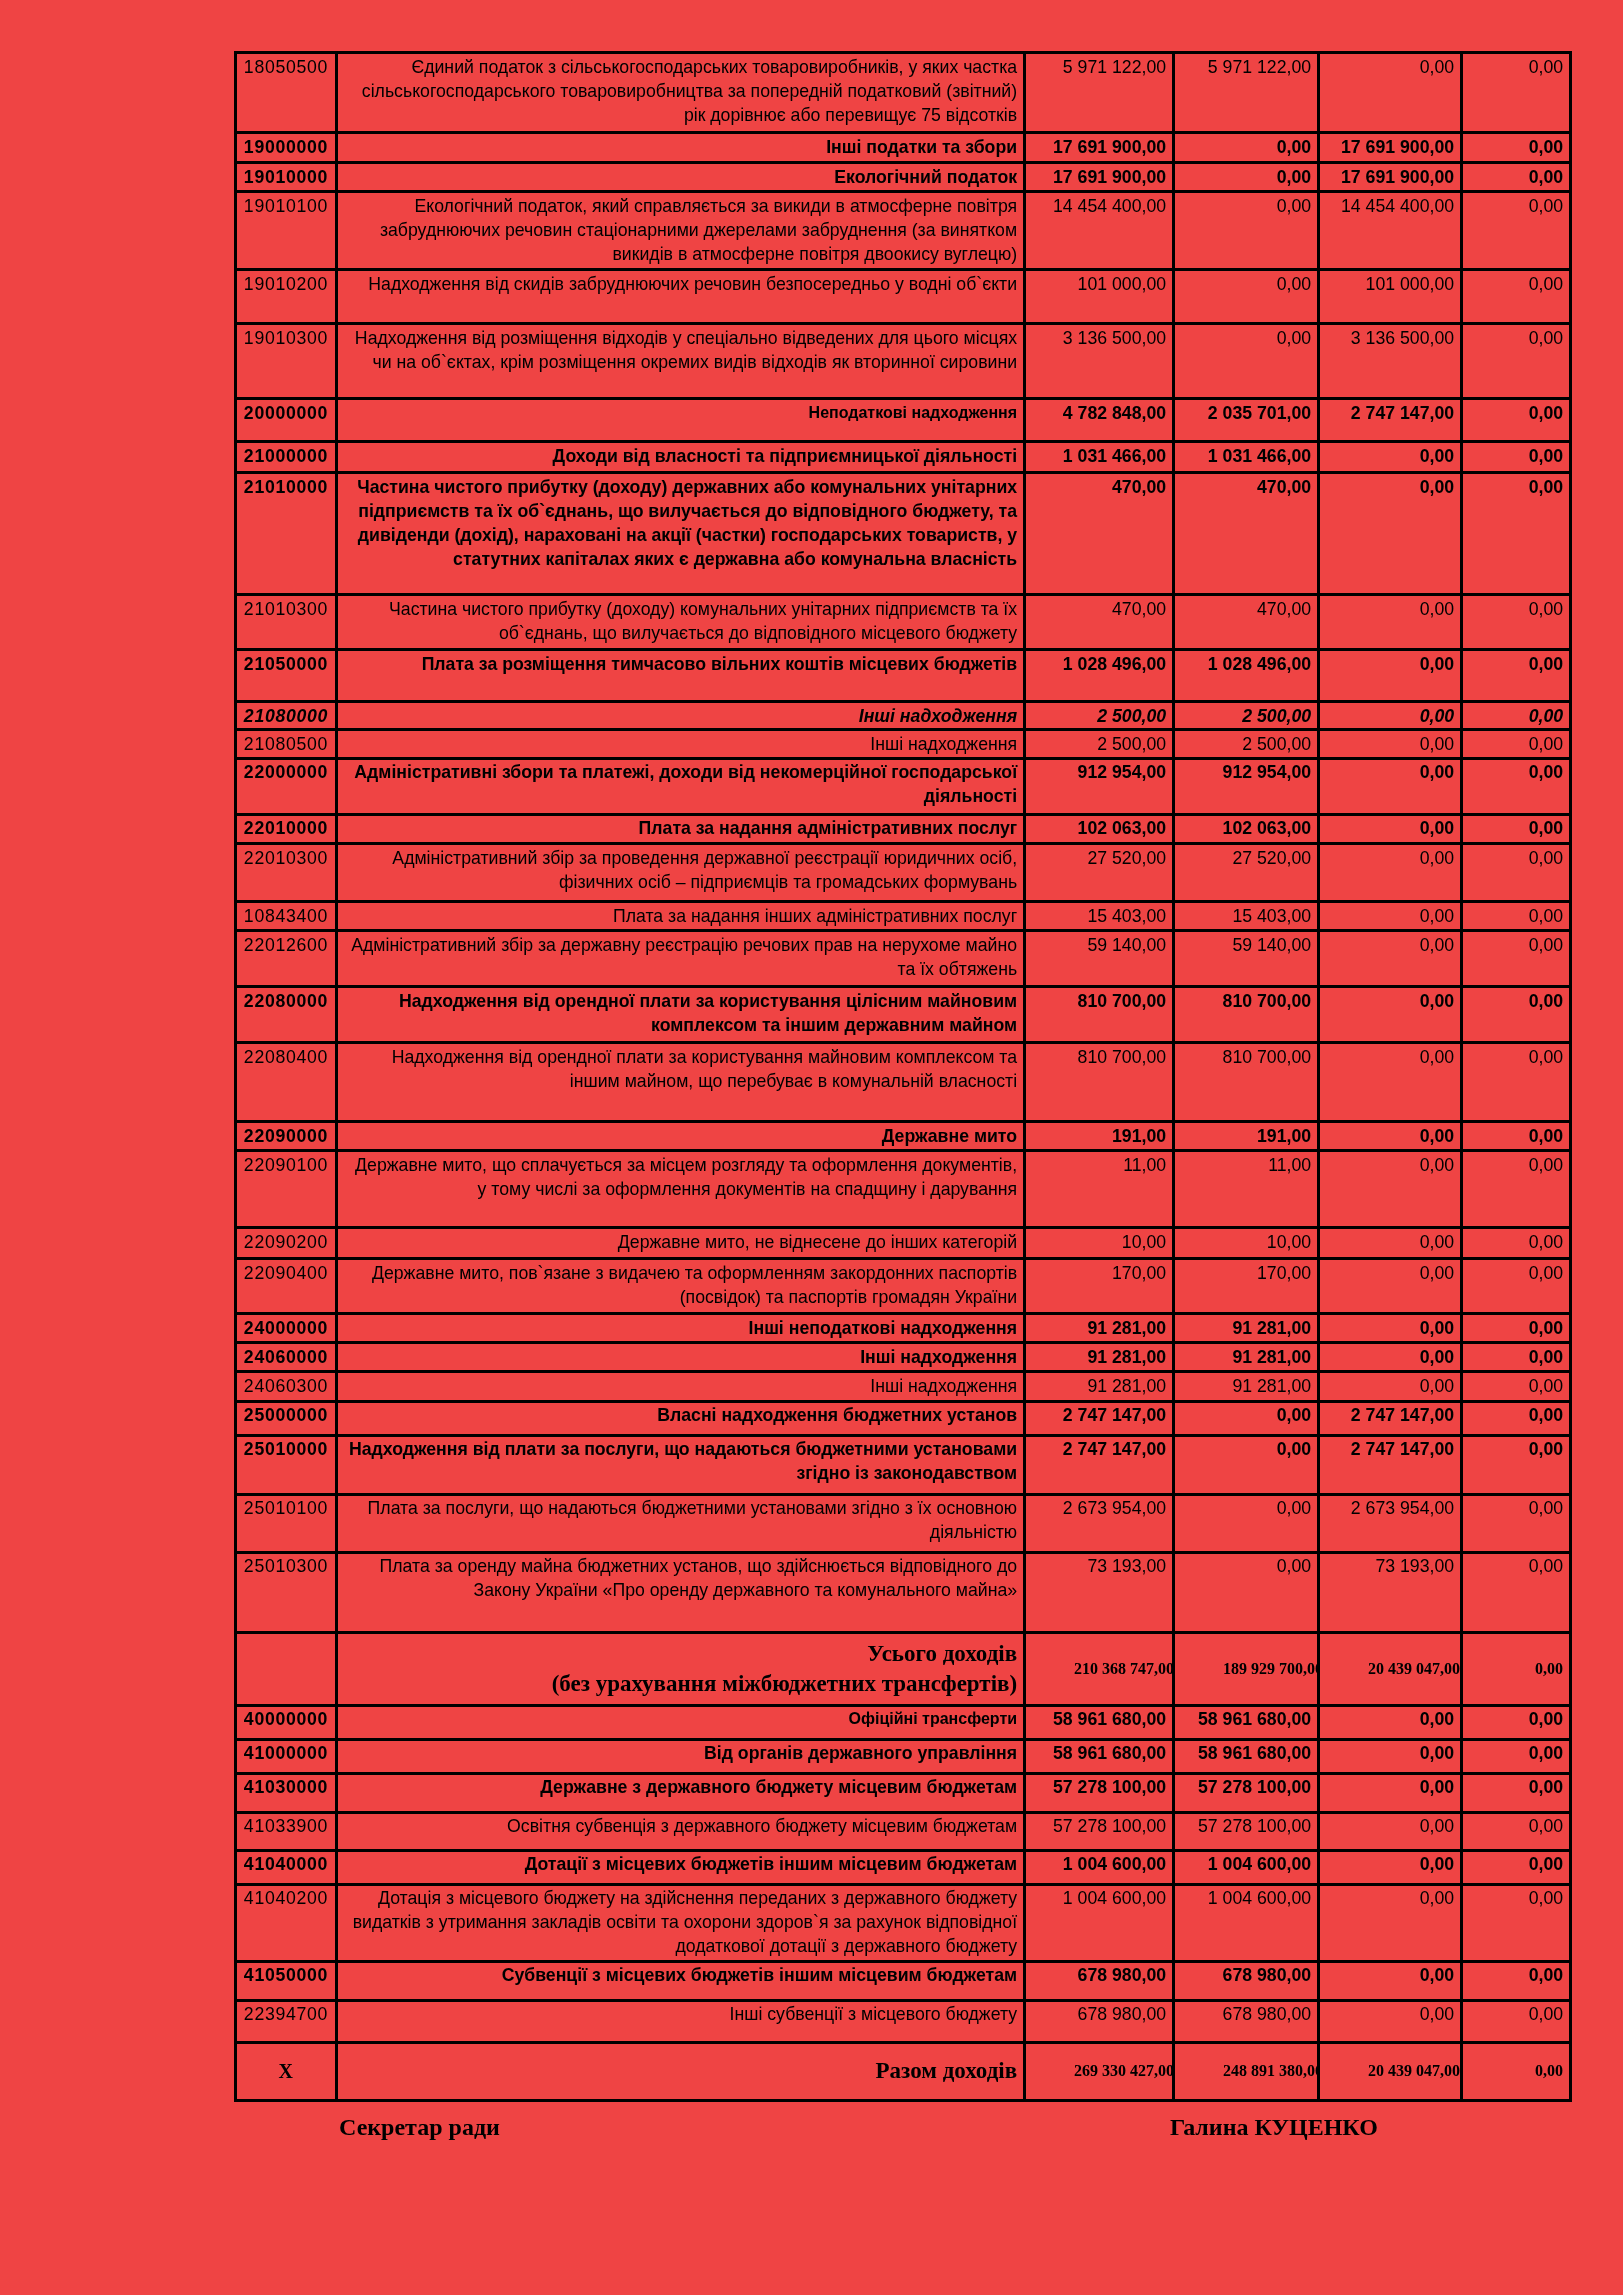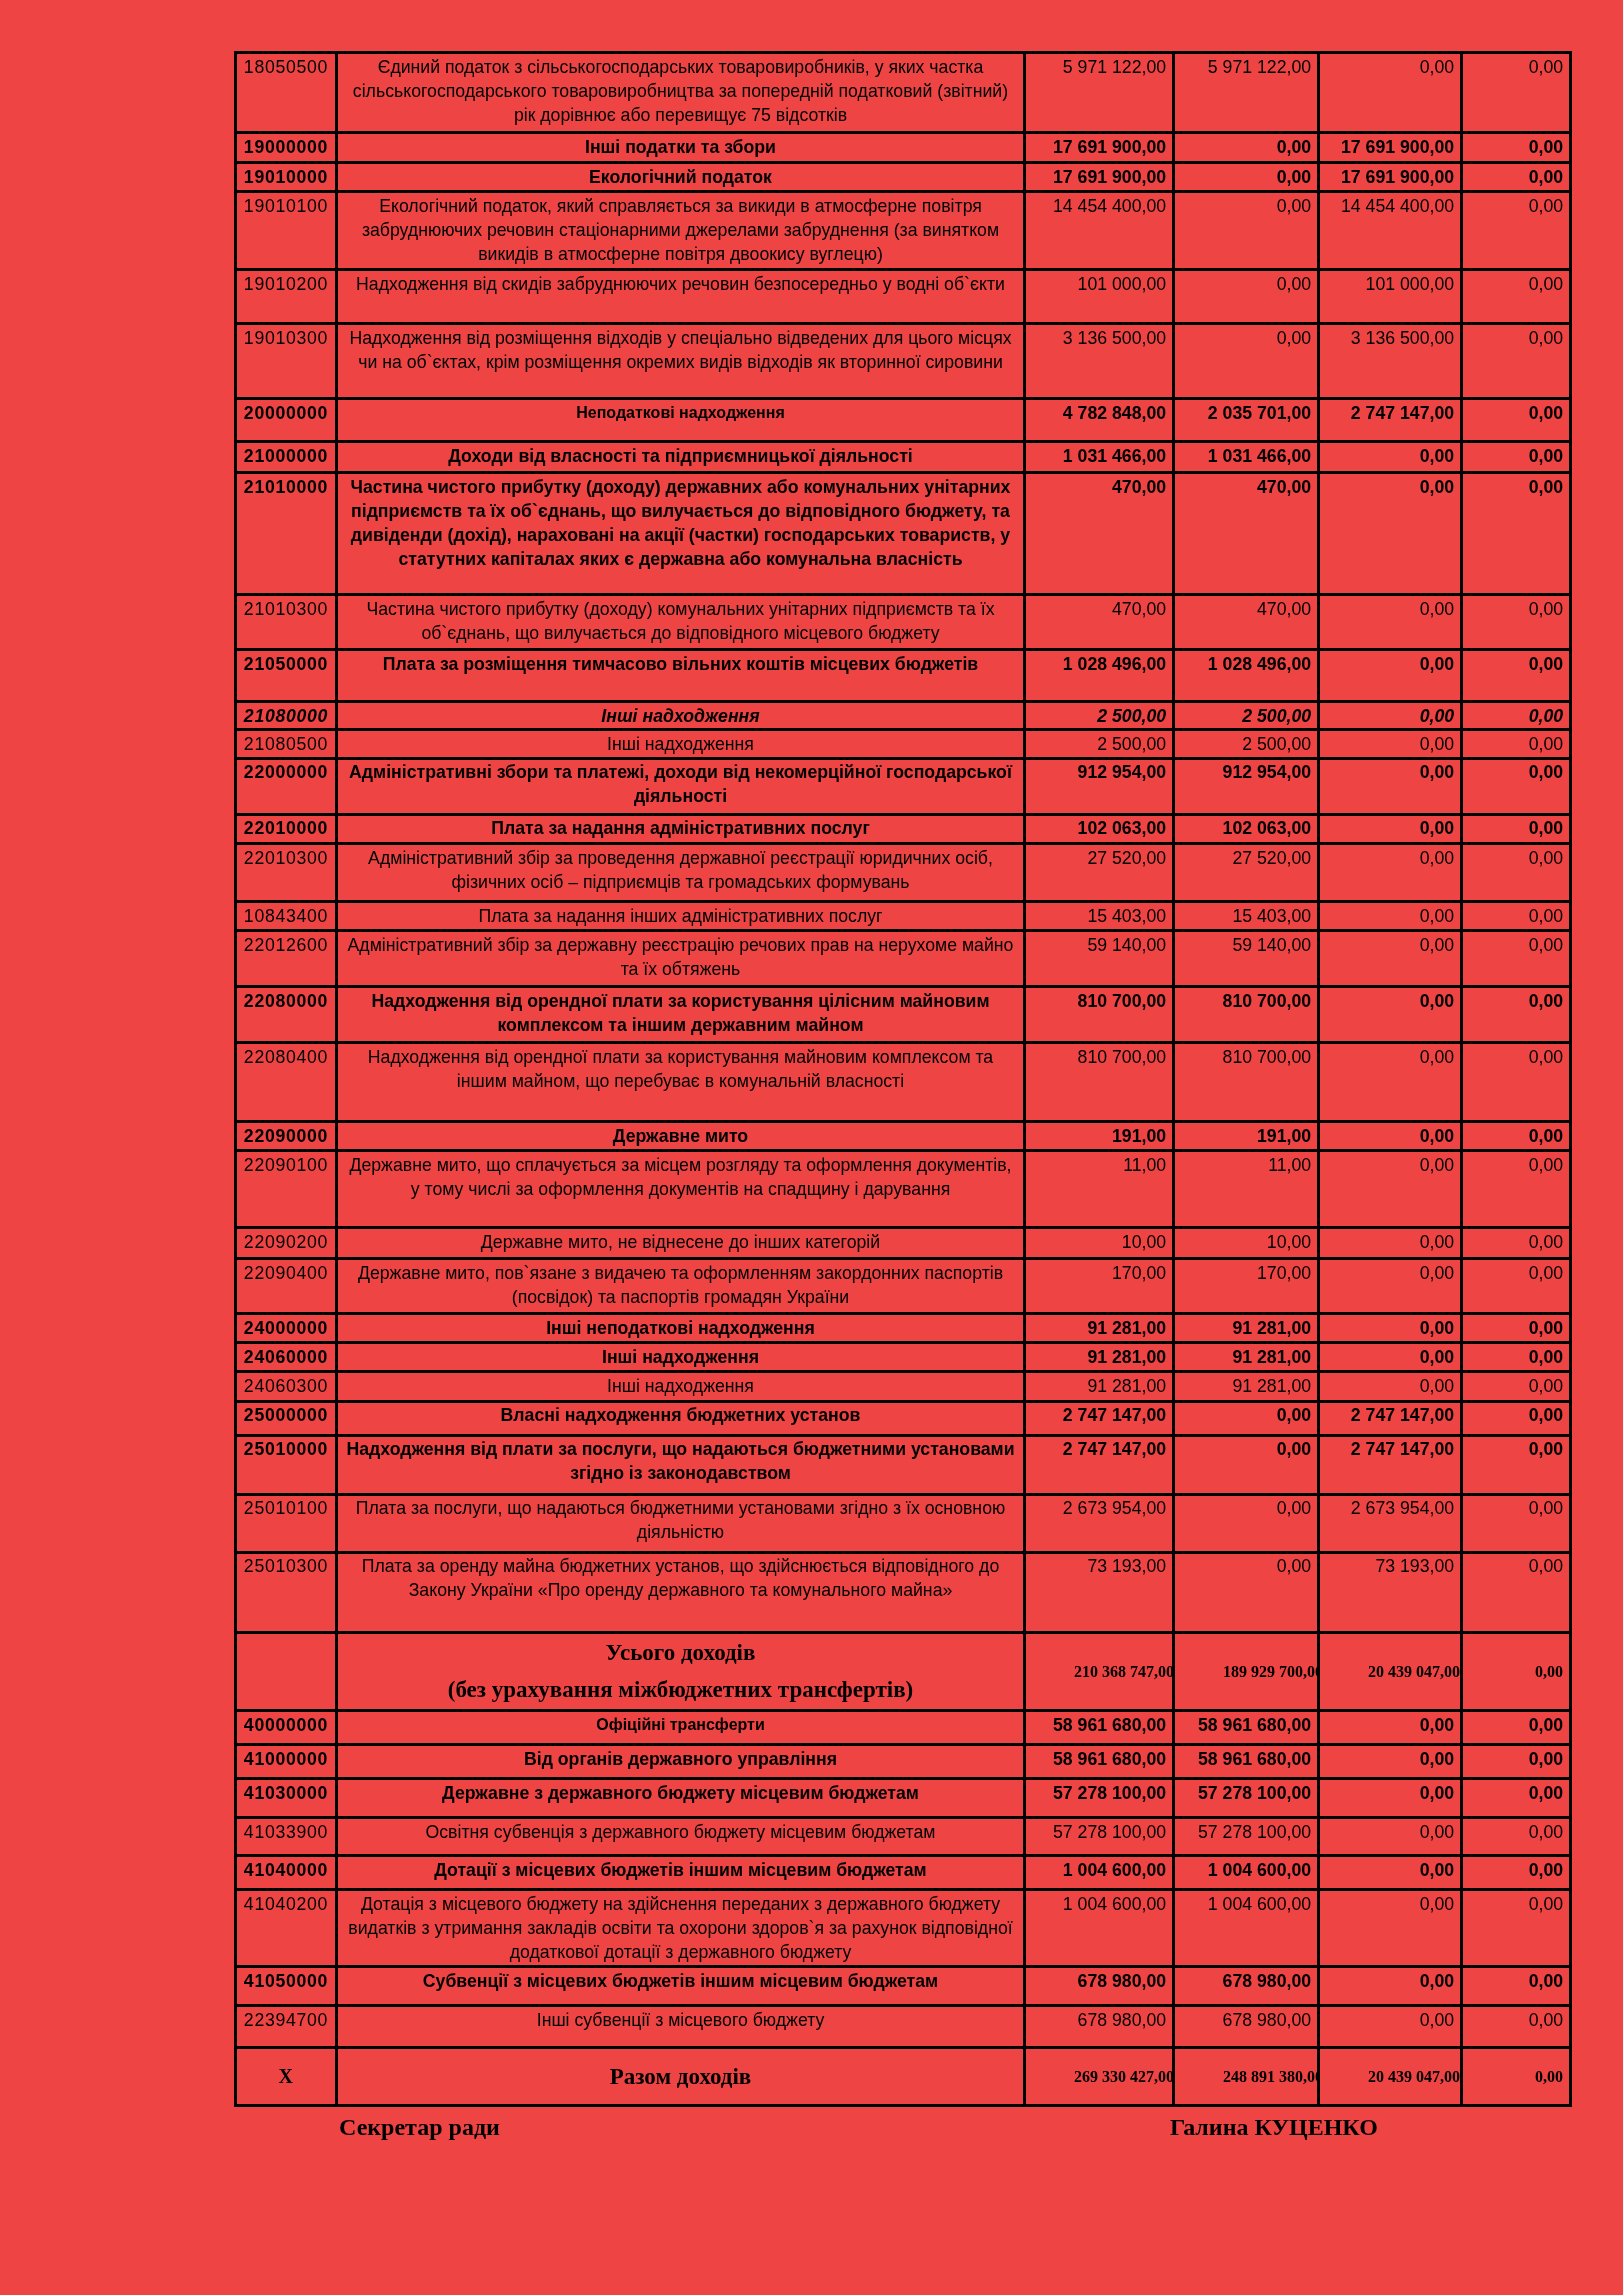--- a/index.html
+++ b/index.html
@@ -22,30 +22,30 @@
     border: 3.3px solid #000000;
     vertical-align: top;
     overflow: hidden;
     box-sizing: border-box;
     font-family: "Liberation Sans", sans-serif;
     font-size: 17.7px;
     line-height: 24px;
     color: #000000;
   }
   td.code { text-align: center; padding: 0.7px 1.3px; letter-spacing: 0.7px; }
-  td.name { padding: 0.7px 5.9px 0.7px 5.9px; text-align: center; }
+  td.name { padding: 0.7px 5.9px 0.7px 5.9px; text-align: right; }
   td.num  { text-align: right; padding: 0.7px 5.9px 0 2.6px; white-space: nowrap; }
   tr.bold td { font-weight: bold; }
   tr.big td.name { font-size: 16px; }
   tr.serif td {
     font-family: "Liberation Serif", serif;
     font-weight: bold;
     vertical-align: middle;
   }
-  tr.serif td.name { font-size: 23px; line-height: 37px; white-space: pre-line; }
+  tr.serif td.name { font-size: 23px; line-height: 30px; white-space: pre-line; }
   tr.serif td.code { font-size: 20px; }
   tr.serif td.num  { font-size: 16px; padding-left: 48px; }
   .footer {
     position: absolute;
     left: 234px; top: 2112px;
     width: 1332px; height: 33px;
     font-family: "Liberation Serif", serif;
     font-weight: bold;
     font-size: 24px;
     line-height: 30px;

